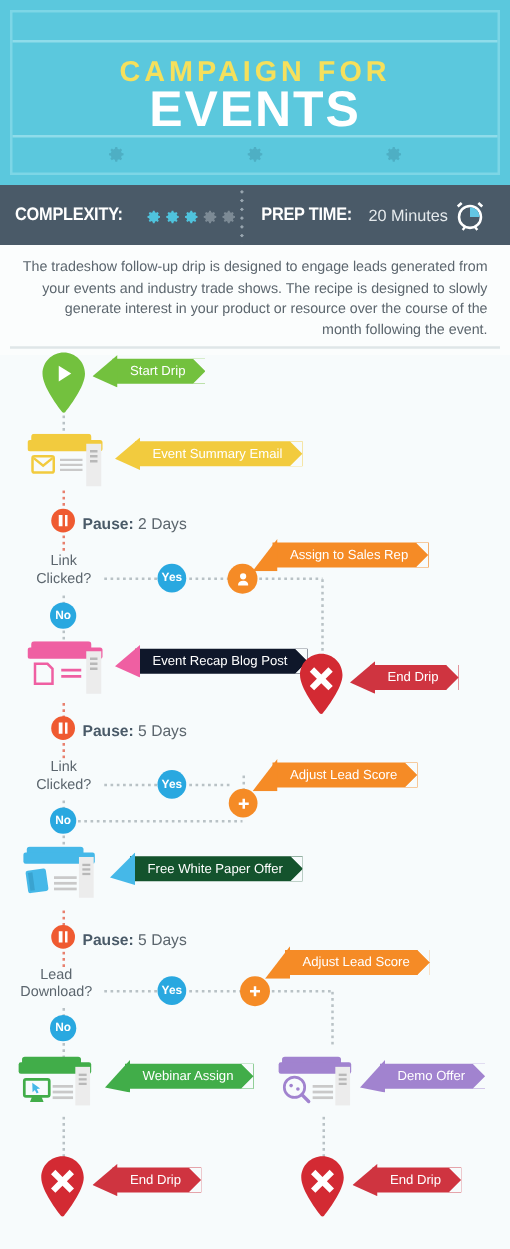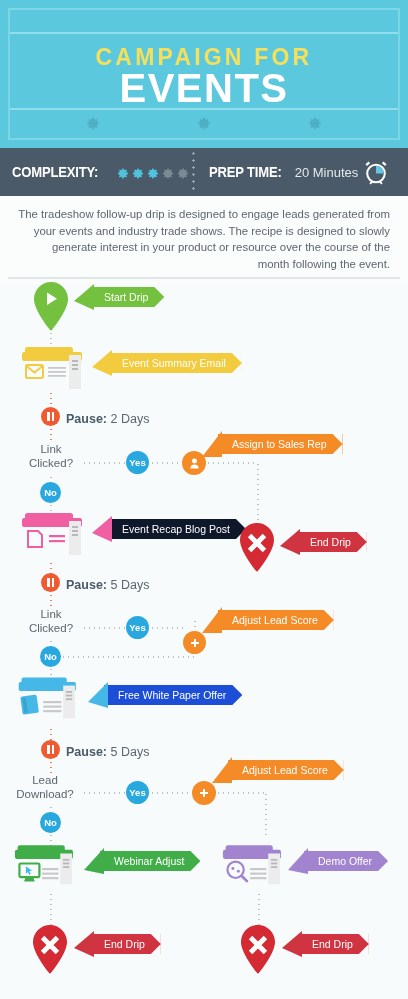--- a/index.html
+++ b/index.html
@@ -366,21 +366,21 @@
       <rect x="52" y="9" width="13" height="36" fill="#ececec"></rect>
       <rect x="55" y="15" width="7" height="2" fill="#b8b8b8"></rect>
       <rect x="55" y="19" width="7" height="2" fill="#b8b8b8"></rect>
       <rect x="55" y="23" width="7" height="2" fill="#b8b8b8"></rect>
       <rect x="6" y="20" width="18" height="20" rx="2" fill="#45b8e8" transform="rotate(-8 15 30)"></rect>
       <rect x="8" y="22" width="4" height="16" fill="#3aa3d0" transform="rotate(-8 15 30)"></rect>
       <rect x="30" y="26" width="20" height="2.4" fill="#c9c9c9"></rect>
       <rect x="30" y="31" width="20" height="2.4" fill="#c9c9c9"></rect>
       <rect x="30" y="36" width="20" height="2.4" fill="#c9c9c9"></rect>
     </svg>
-    <div class="ribbon" style="left:104px; top:406px; background:#1d4ed8;">
+    <div class="ribbon" style="left:104px; top:406px; background:#14532d;">
       <svg class="tail" viewBox="0 0 20 26">
           <path fill="#45b8e8" d="M20 0v26L0 20z"></path>
         </svg>
       <span>Free White Paper Offer</span>
     </div>
 
     <div class="vline red" style="left:50px; top:448px; height:18px;"></div>
 
     <div class="pause-row" style="left:41px; top:461px;">
       <div class="pause-ico">
@@ -434,21 +434,21 @@
       <path d="M13 35h8l2 5h-12z" fill="#41ad49"></path>
       <path d="M13 23l7 5-3 .6 1.6 3-1.7.8-1.6-3-2 2z" fill="#45b8e8"></path>
       <rect x="31" y="25" width="18" height="2.4" fill="#c9c9c9"></rect>
       <rect x="31" y="30" width="18" height="2.4" fill="#c9c9c9"></rect>
       <rect x="31" y="35" width="18" height="2.4" fill="#c9c9c9"></rect>
     </svg>
     <div class="ribbon" style="left:100px; top:572px; background:#41ad49;">
       <svg class="tail" viewBox="0 0 20 26">
           <path fill="#41ad49" d="M20 0v26L0 22z"></path>
         </svg>
-      <span>Webinar Adjust</span>
+      <span>Webinar Assign</span>
     </div>
 
     <svg class="card" style="left:222px; top:565px;" viewBox="0 0 86 50">
       <rect x="4" y="0" width="52" height="8" rx="2.5" fill="#a183cf"></rect>
       <rect x="1" y="5" width="64" height="10" rx="2" fill="#a183cf"></rect>
       <rect x="51" y="9" width="13" height="34" fill="#ececec"></rect>
       <rect x="54" y="15" width="7" height="2" fill="#b8b8b8"></rect>
       <rect x="54" y="19" width="7" height="2" fill="#b8b8b8"></rect>
       <rect x="54" y="23" width="7" height="2" fill="#b8b8b8"></rect>
       <circle cx="15" cy="27" r="9" fill="none" stroke="#a183cf" stroke-width="2.4"></circle>

